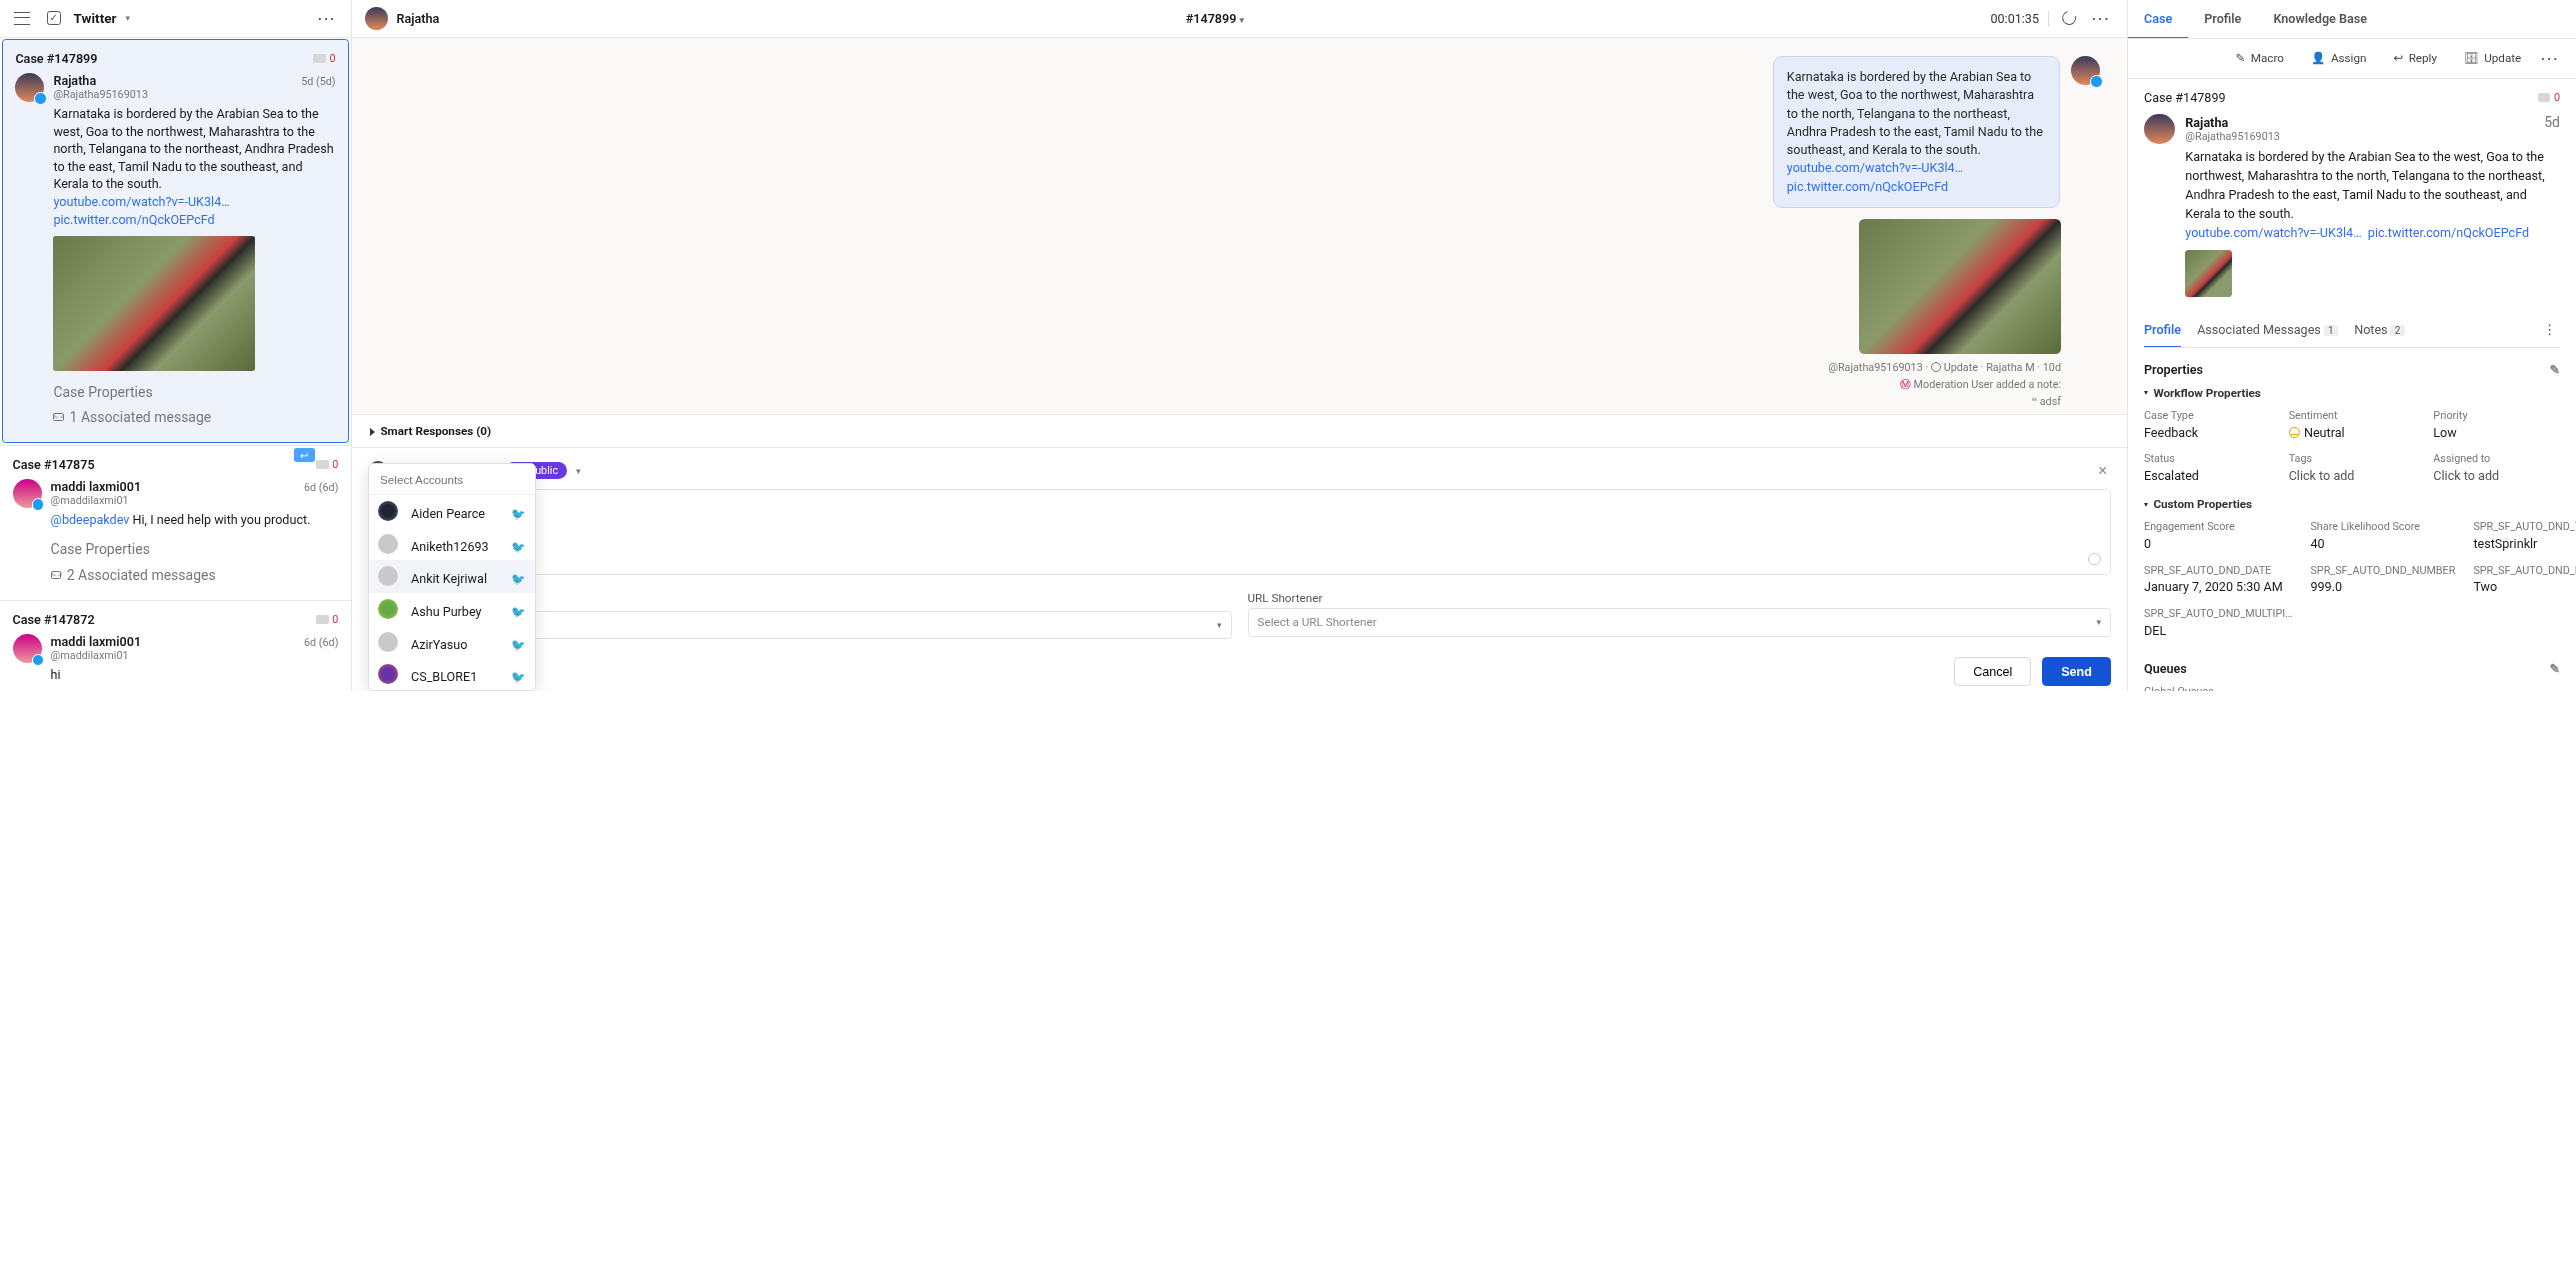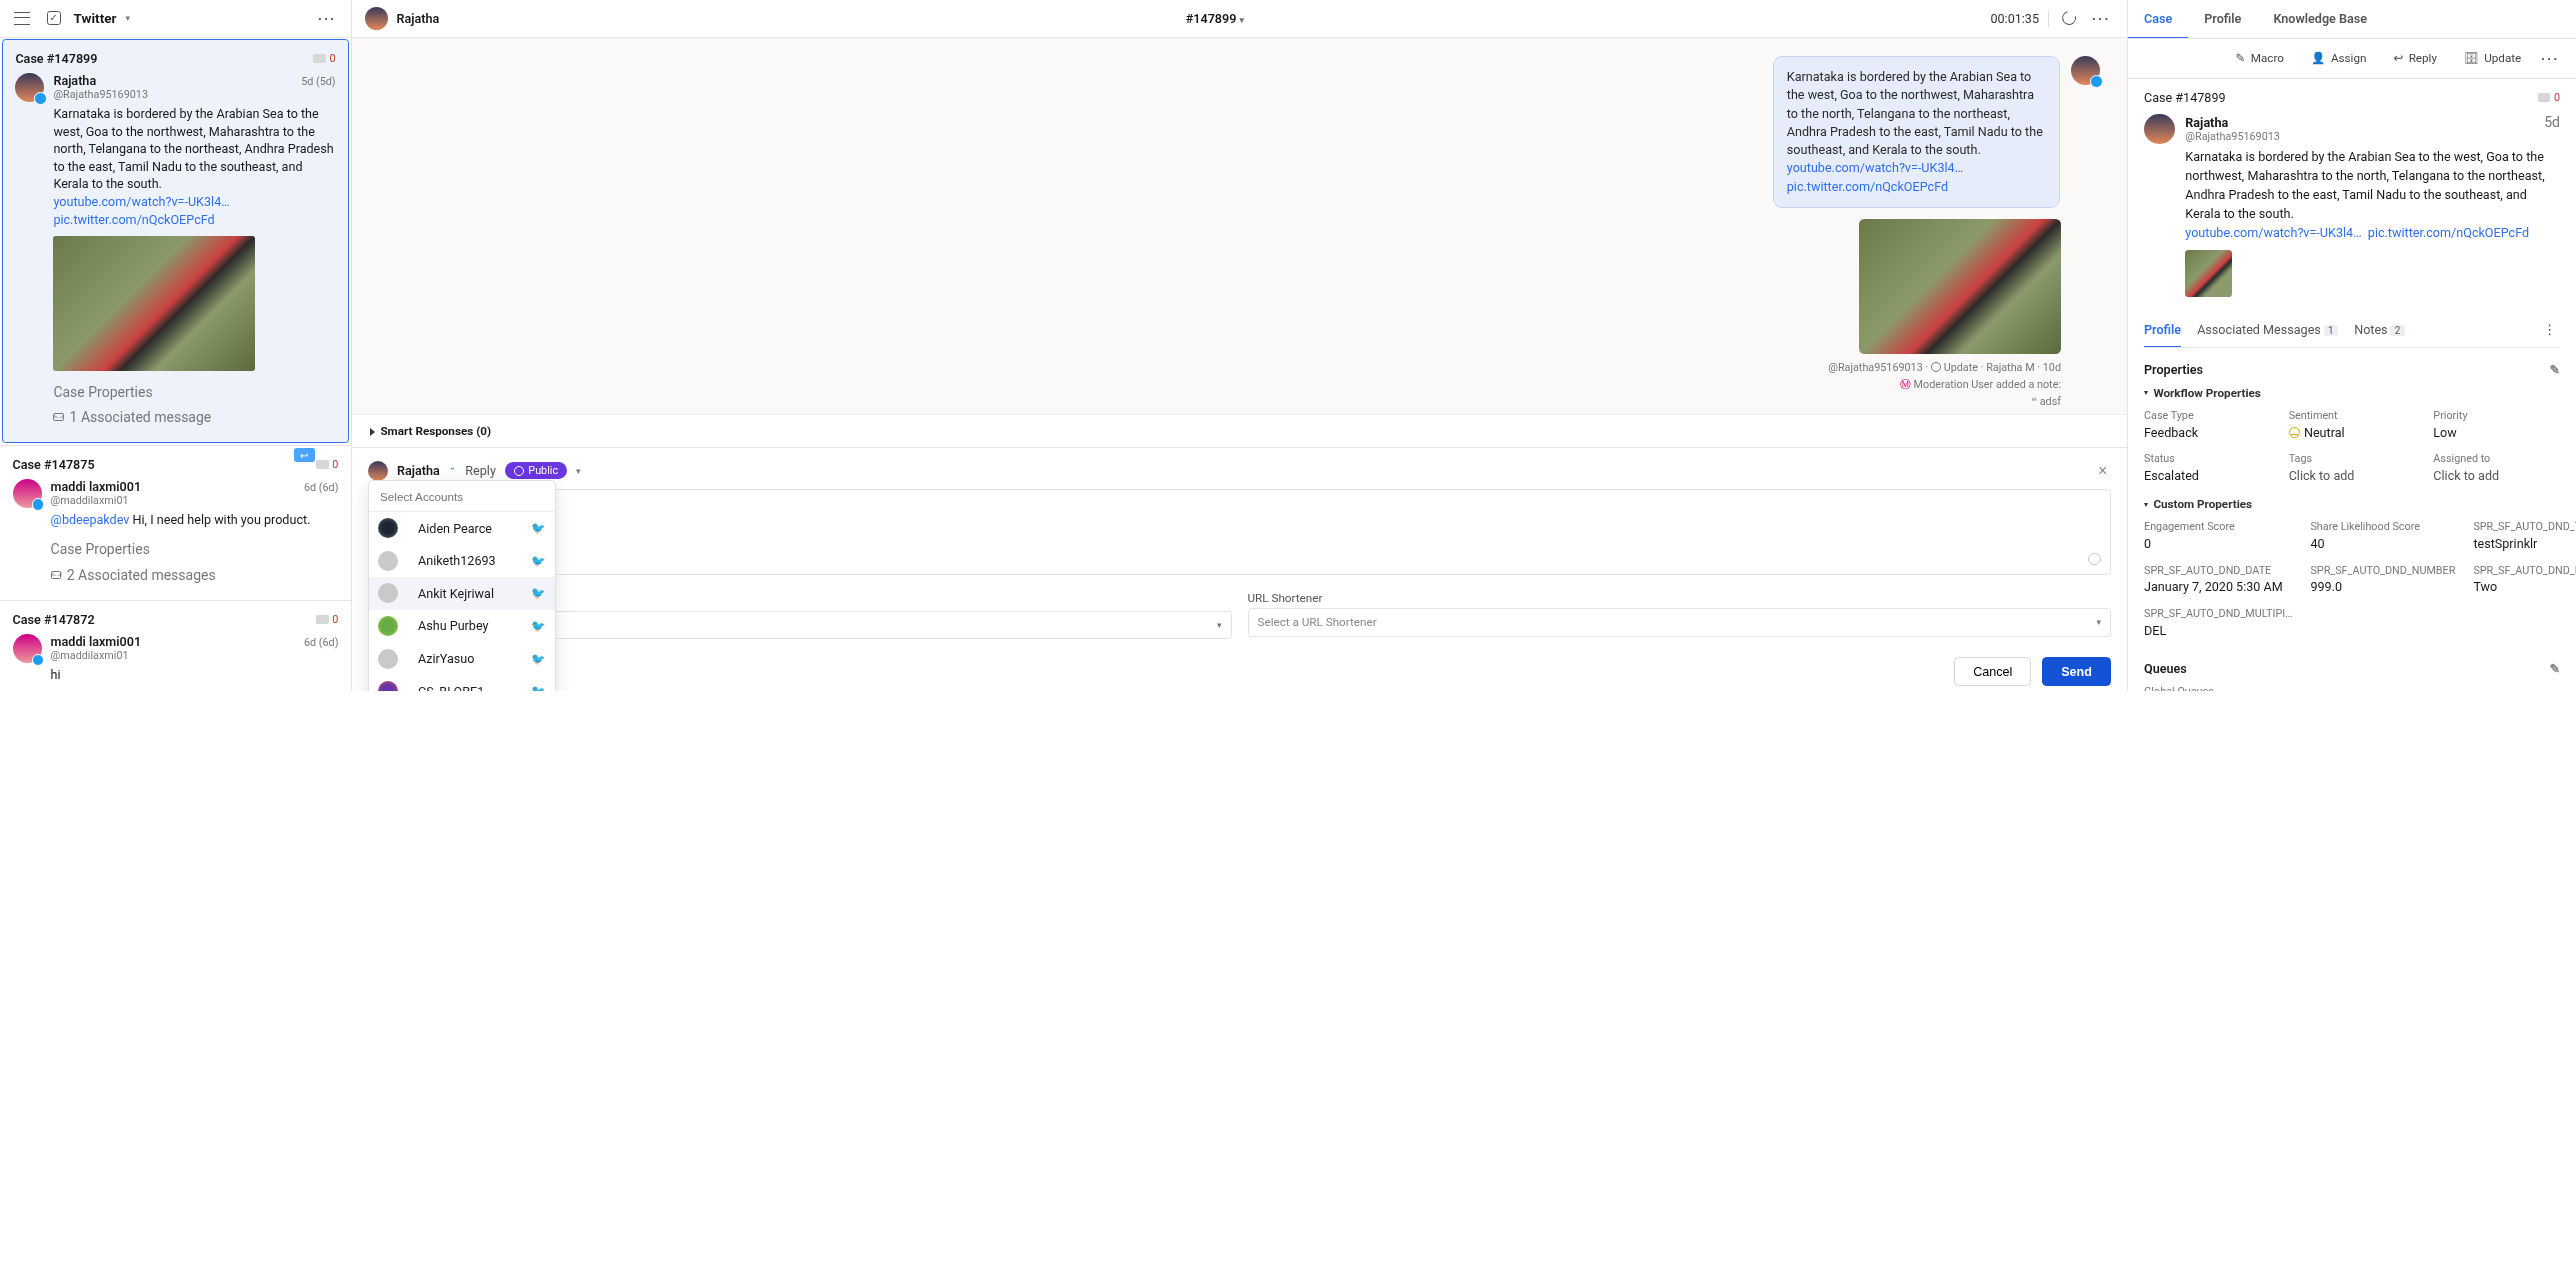--- a/index.html
+++ b/index.html
@@ -75,24 +75,24 @@
 .setdef .cb{width:12.6px;height:12.6px;border:1.3px solid #aaa;border-radius:2.7px}
 .select-like{border:0.9px solid #e2e2e2;border-radius:3.6px;padding:6.3px 9px;color:#888;display:flex;align-items:center;justify-content:space-between;font-size:11.7px}
 .compose-foot{display:flex;align-items:center;margin-top:18px;gap:10.8px}
 .sched{color:#2f6fed;display:flex;align-items:center;gap:5.4px}
 .sched .cal{width:11.7px;height:11.7px;border:1.3px solid #2f6fed;border-radius:1.8px;position:relative}
 .sched .cal::before{content:"";position:absolute;top:-3.6px;left:1.8px;width:1.8px;height:3.6px;background:#2f6fed}
 .sched .cal::after{content:"";position:absolute;top:-3.6px;right:1.8px;width:1.8px;height:3.6px;background:#2f6fed}
 .btn{padding:6.3px 18px;border-radius:4.5px;border:0.9px solid #d6d6d6;background:#fff;cursor:pointer;font-size:12.6px}
 .btn.primary{background:#1452d6;border-color:#1452d6;color:#fff;font-weight:600}
 
-.acct-pop{position:absolute;left:0;top:25px;width:188px;background:#fff;border:0.9px solid #e0e0e0;border-radius:5.4px;box-shadow:0 5.4px 18px rgba(0,0,0,.12);z-index:50}
+.acct-pop{position:absolute;left:0;top:8px;width:168px;background:#fff;border:0.9px solid #e0e0e0;border-radius:5.4px;box-shadow:0 5.4px 18px rgba(0,0,0,.12);z-index:50}
 .acct-search{padding:7.2px 9px;border-bottom:0.9px solid #eee}
 .acct-search input{width:100%;border:none;outline:none;font-size:11.7px}
-.acct-item{display:flex;align-items:center;gap:20px;padding:6.3px 9px}
+.acct-item{display:flex;align-items:flex-end;gap:13px;padding:6.3px 9px}
 .acct-item:hover,.acct-item.hover{background:#f2f4f9}
 .acct-item .av{width:20px;height:20px;border-radius:50%;background:#888}
 .acct-item .av.a1{background:radial-gradient(circle,#223 40%,#477 100%)}
 .acct-item .av.a2{background:#c9c9c9}
 .acct-item .av.a3{background:#c9c9c9}
 .acct-item .av.a4{background:radial-gradient(circle,#6a4 40%,#9c4 100%)}
 .acct-item .av.a5{background:#c9c9c9}
 .acct-item .av.a6{background:radial-gradient(circle,#63a 40%,#c55 100%)}
 .acct-item .tw{margin-left:auto;color:#1d9bf0;font-size:11.7px}
 

